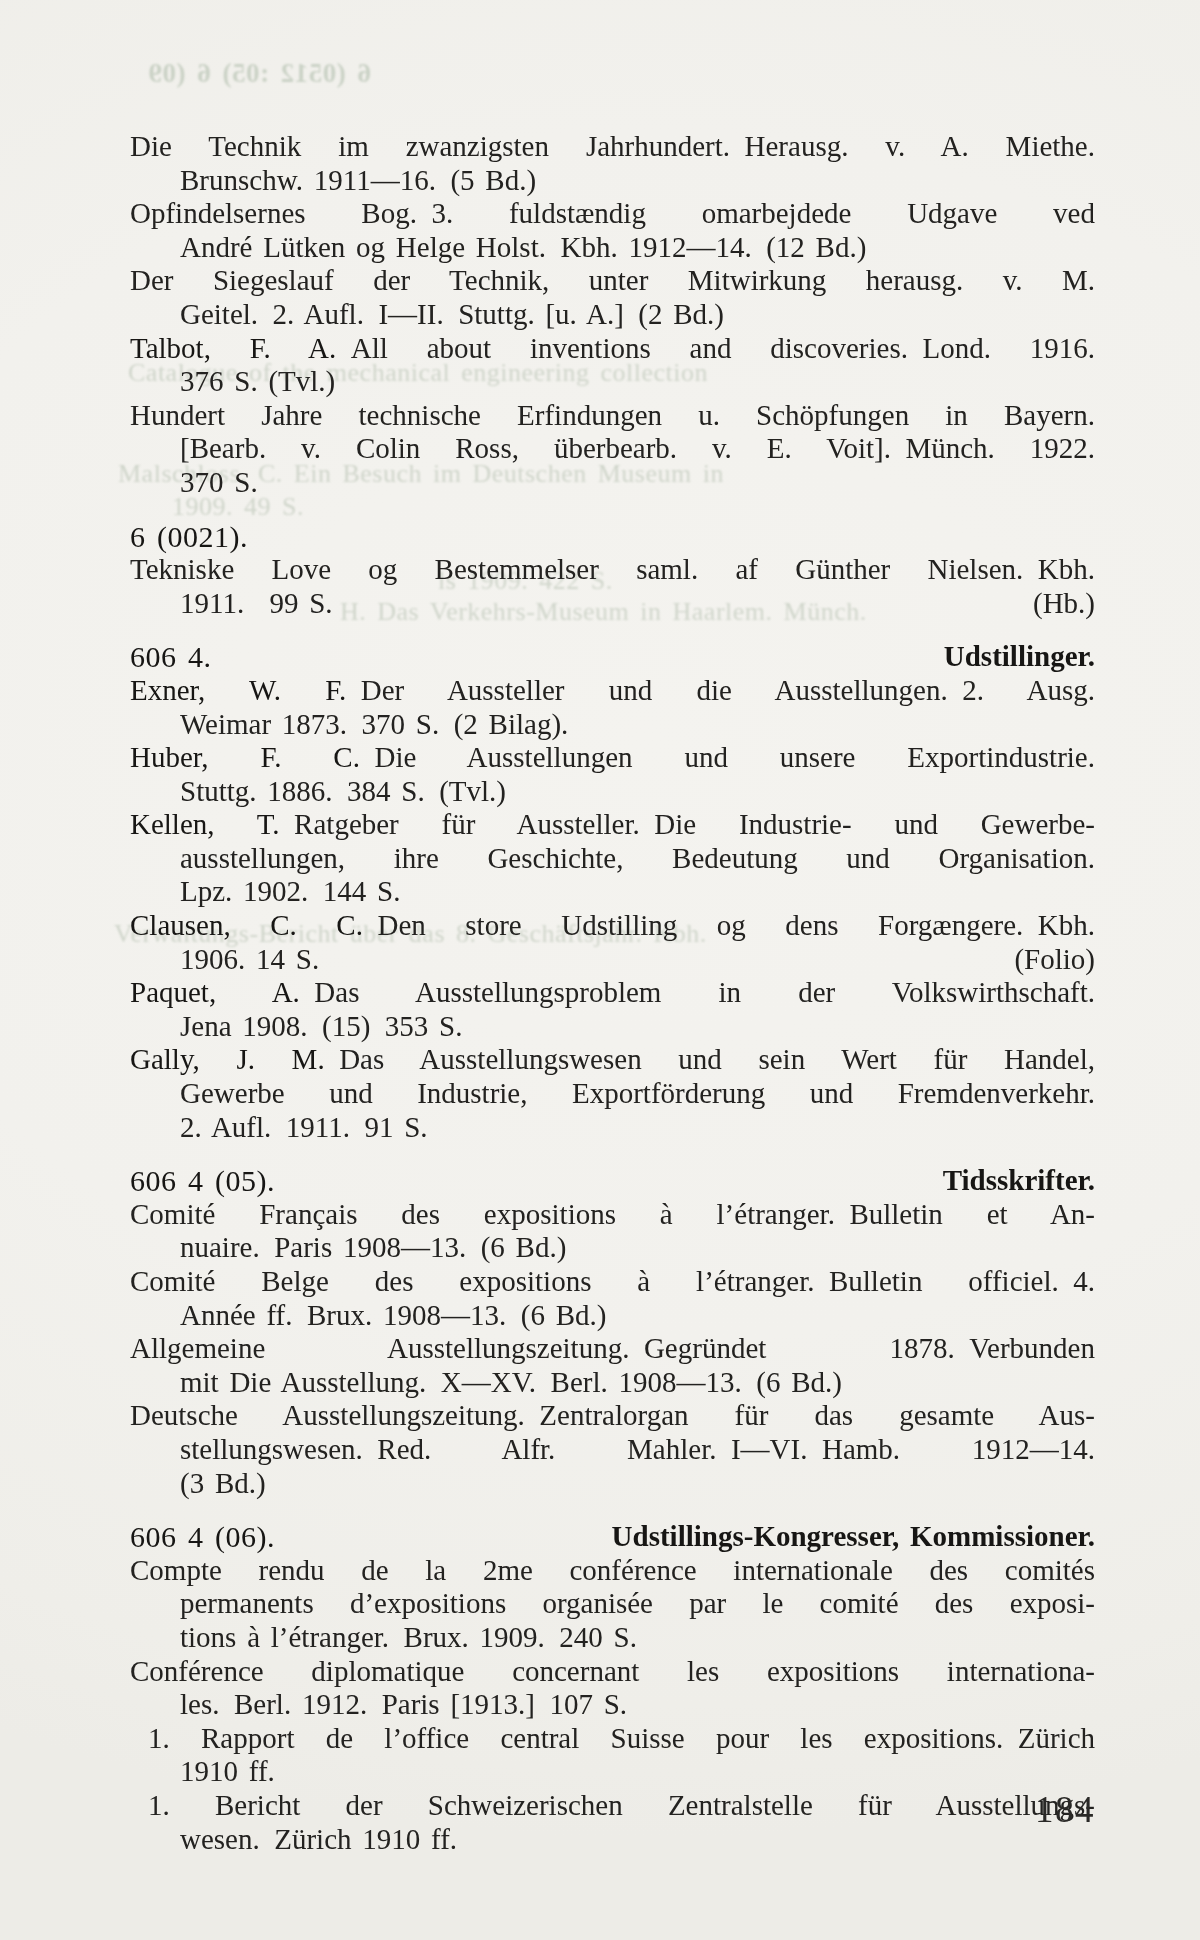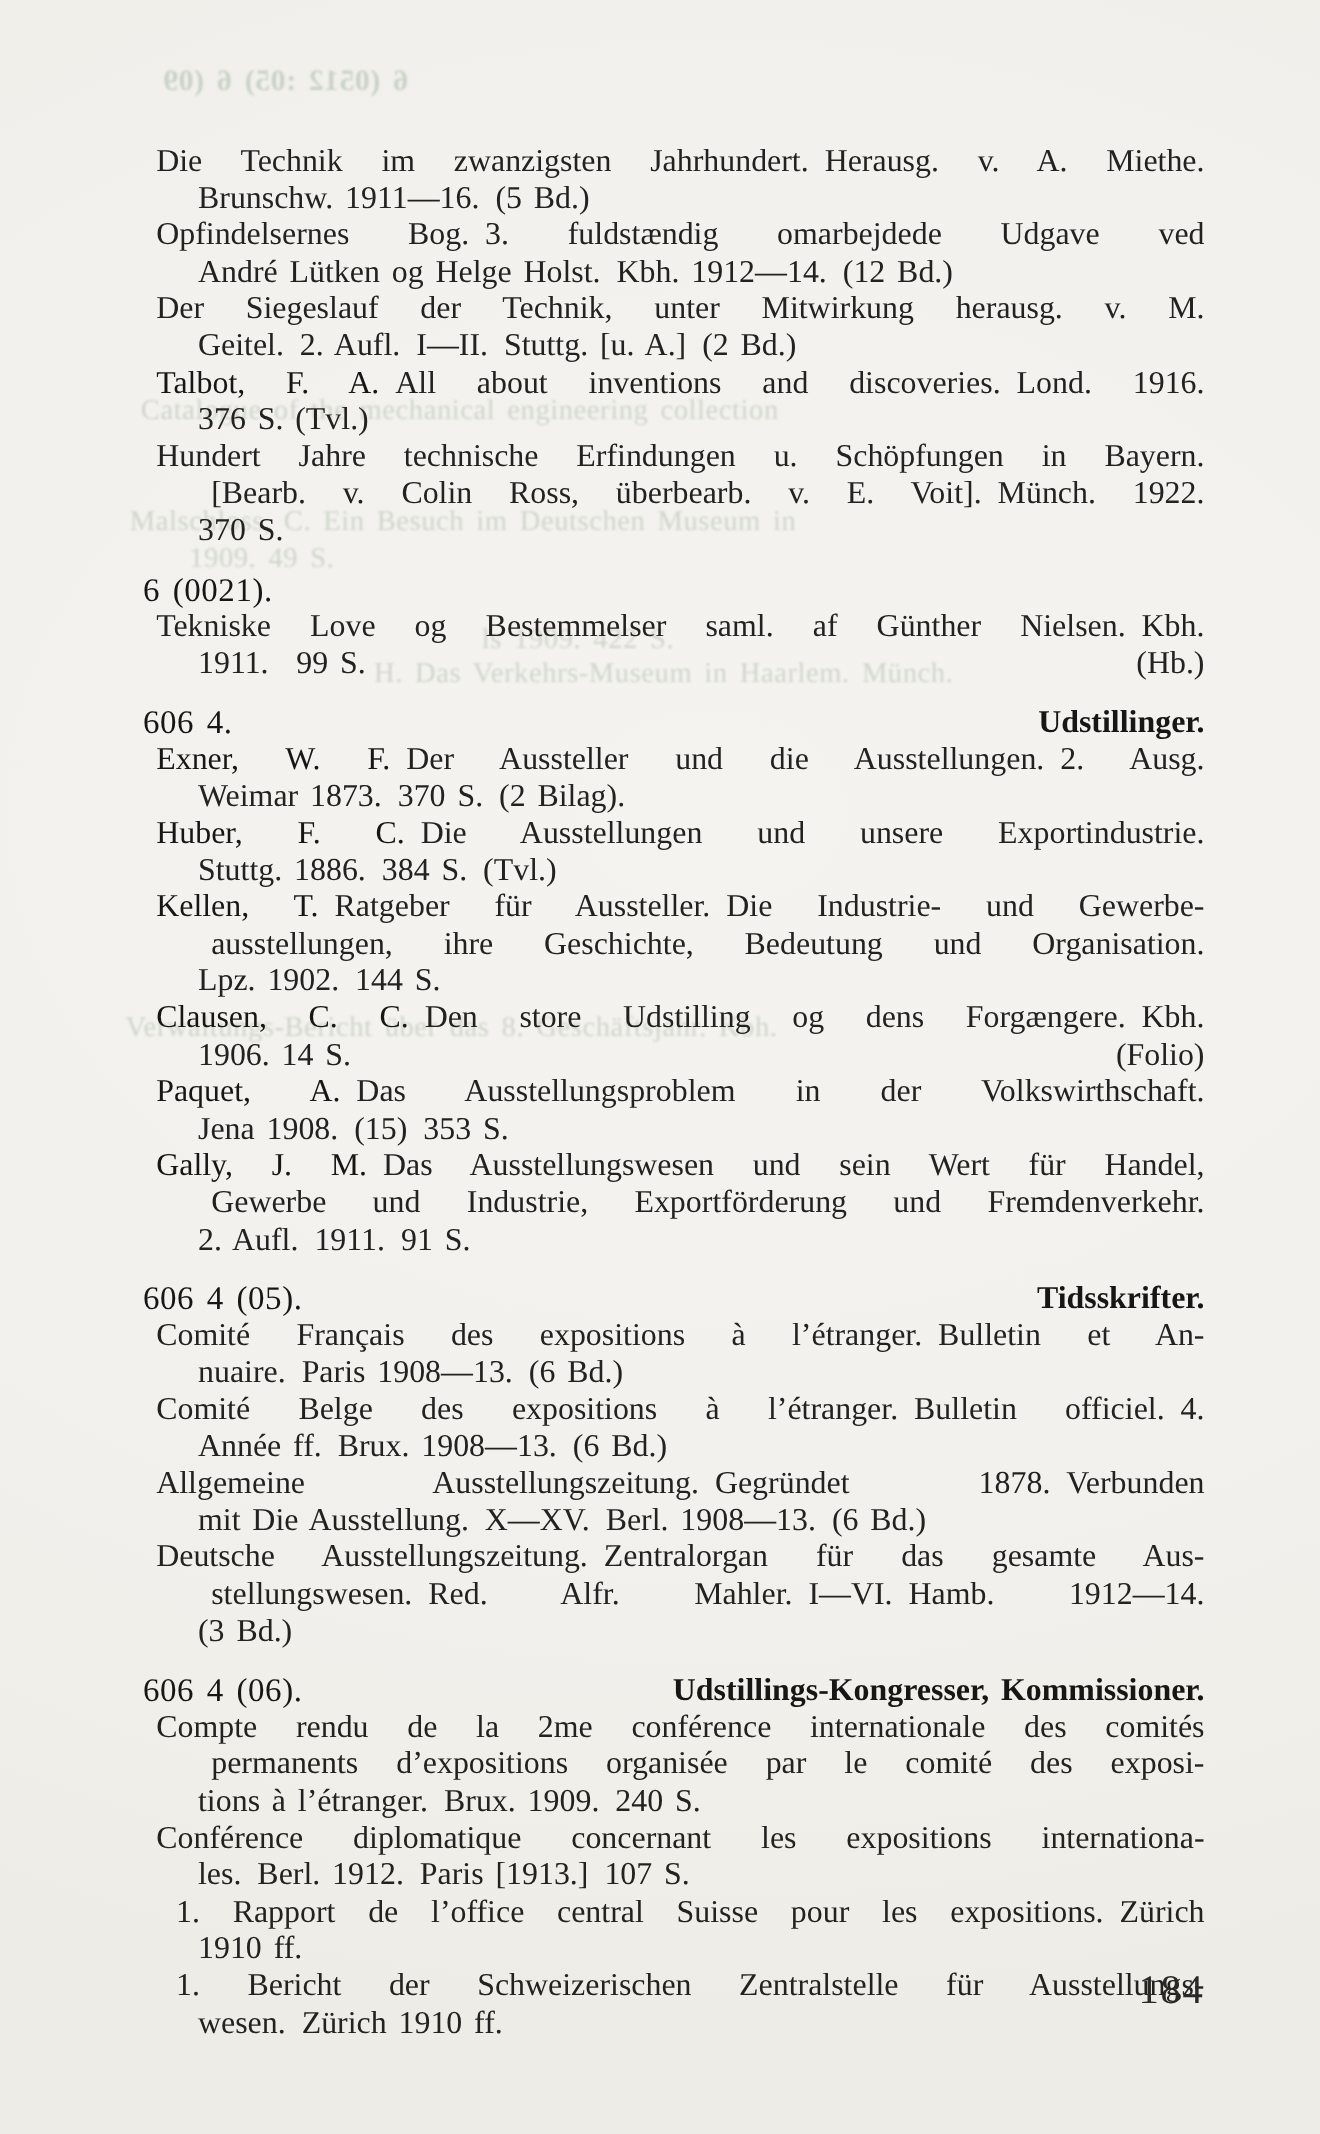--- a/index.html
+++ b/index.html
@@ -31,21 +31,21 @@
   .g6{left:114px;top:919px;}
 
   
   .text-block{
     position:absolute;left:130px;top:130px;width:965px;z-index:2;
   }
   .line{
     position:relative;height:33.6px;line-height:33.6px;
     font-size:29px;word-spacing:3.5px;white-space:nowrap;
   }
-  .line.justify{white-space:normal;text-align:justify;text-align-last:justify;overflow:hidden;margin-left:12px;}
+  .line.justify{white-space:normal;text-align:justify;text-align-last:justify;overflow:hidden;}
   .line.cont{padding-left:50px;}
   .line.num{padding-left:18px;}
   .line.has-right{display:flex;justify-content:space-between;align-items:center;}
   .line.section{display:flex;justify-content:space-between;font-weight:700;color:#171614;margin-top:20px;}
   .line.section .left b{font-size:30px;letter-spacing:.5px;}
   .line b{font-weight:400;color:#171614;}
   .page-number{
     position:absolute;left:130px;top:1788px;width:965px;z-index:2;
     text-align:right;font-size:37px;letter-spacing:1.5px;color:#2a2927;
   }

